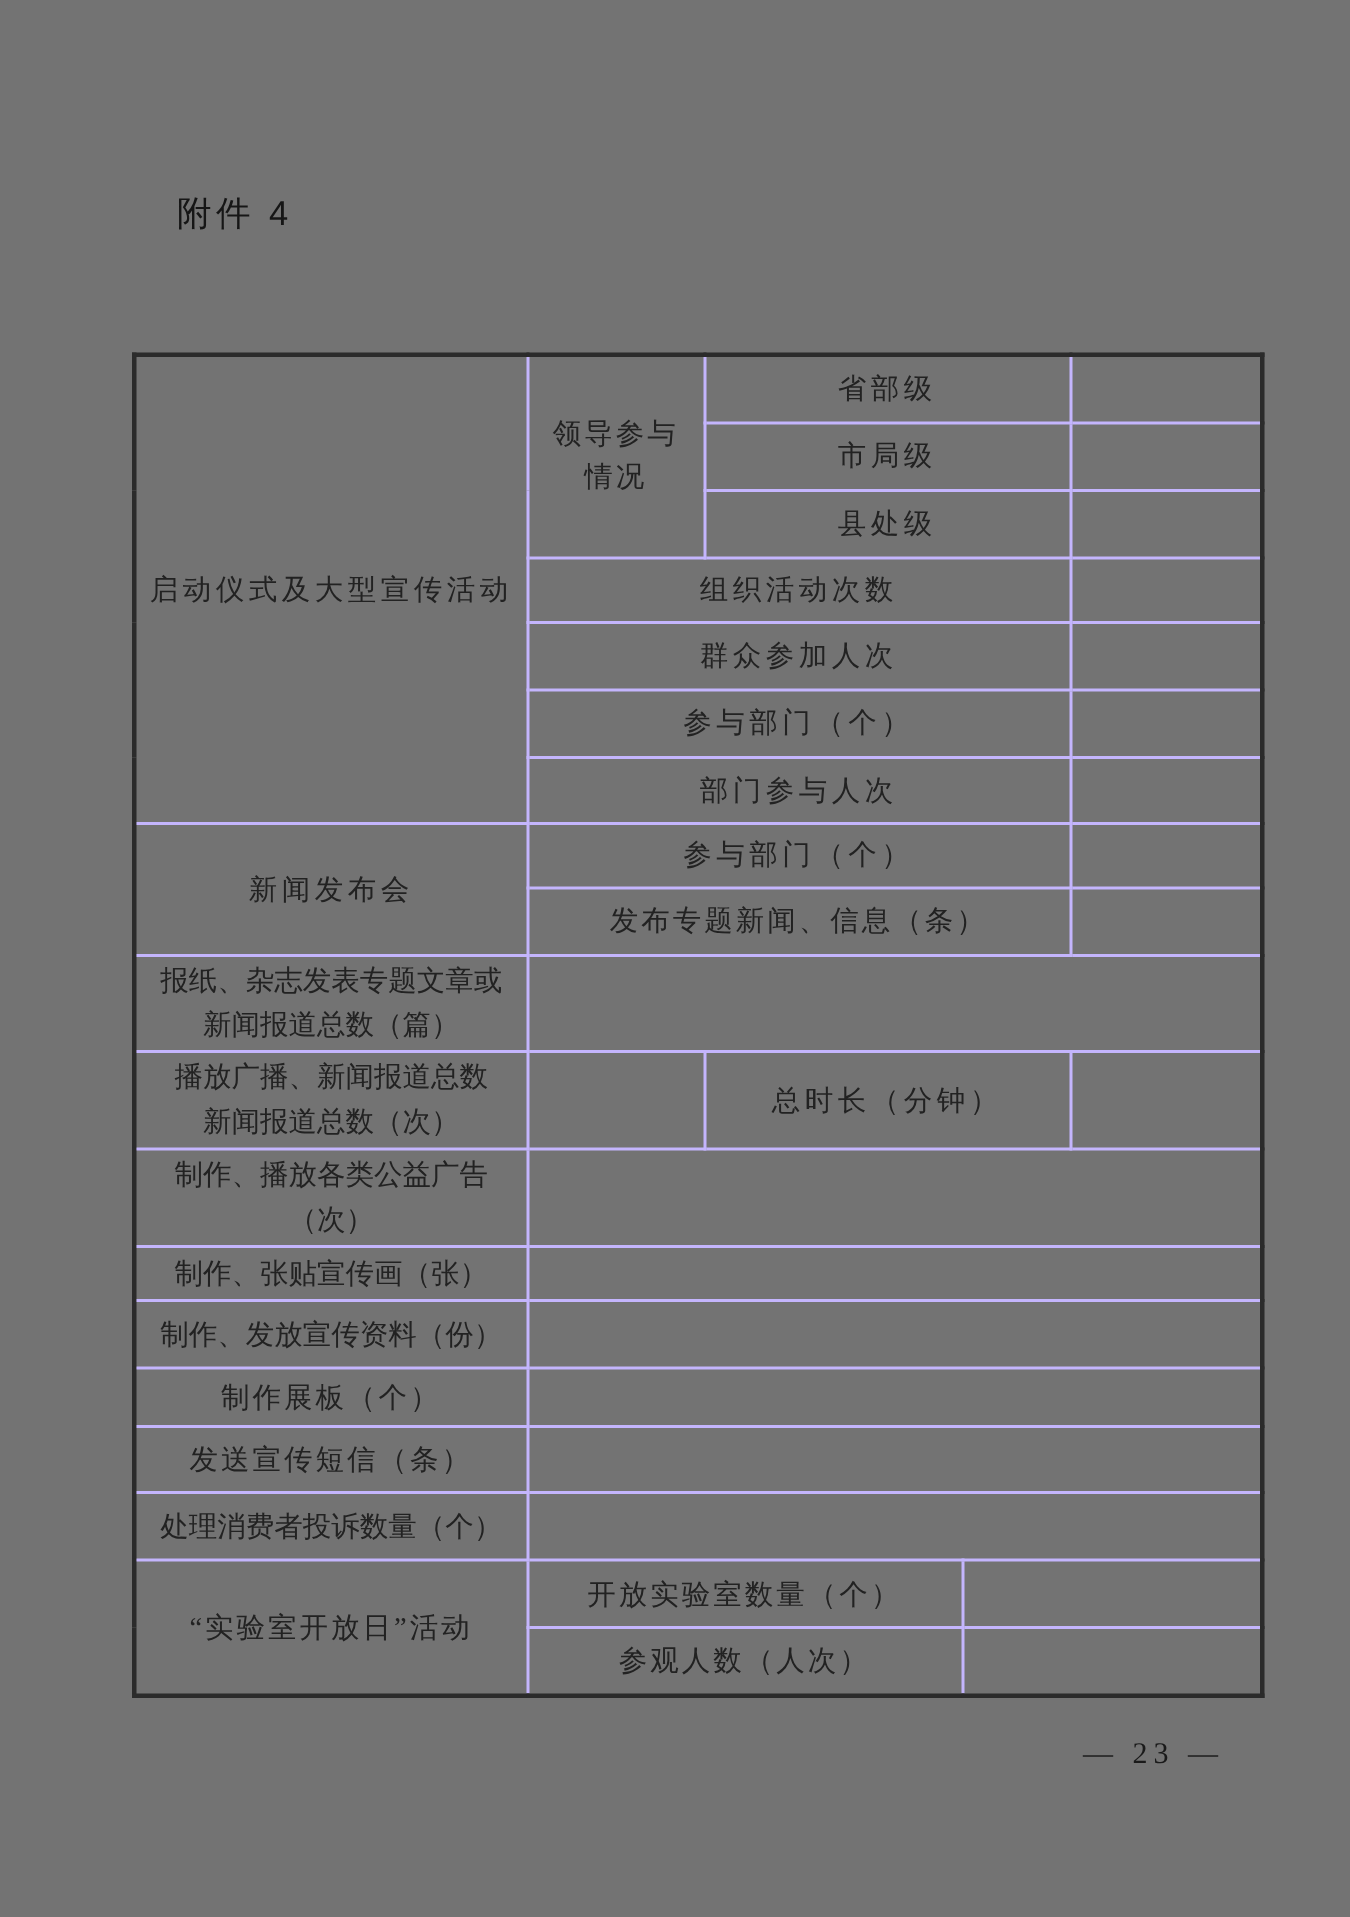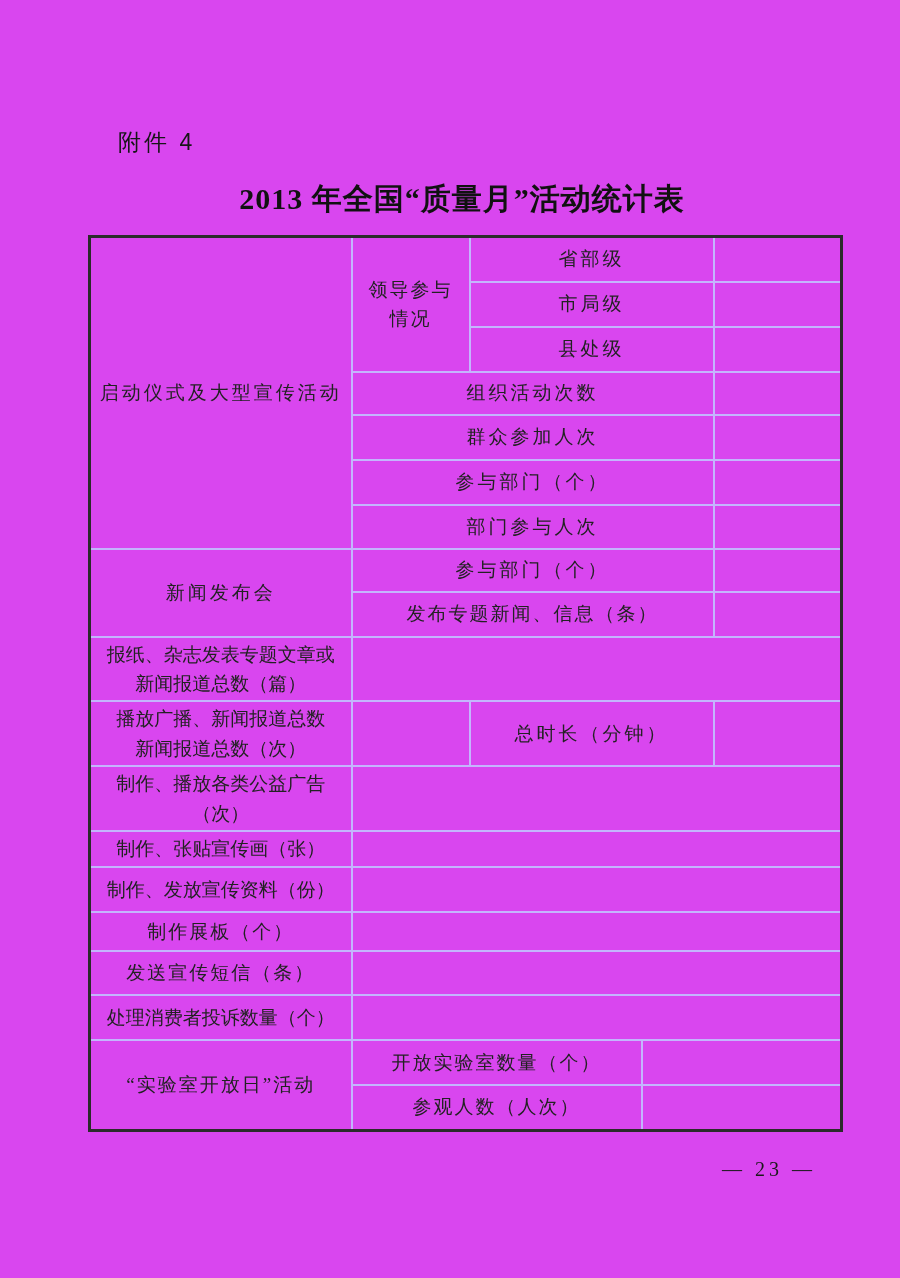--- a/index.html
+++ b/index.html
@@ -2,21 +2,21 @@
 <html><head>
 <meta charset="utf-8">
 <style>
   * { margin: 0; padding: 0; box-sizing: border-box; }
   html, body { background: #ffffff; }
   .page {
     position: relative;
     width: 900px;
     height: 1278px;
     margin: 0 auto;
-    background: #d946ef;
+    background: #737373;
     font-family: "Liberation Serif", serif;
     color: #1e1e1e;
     overflow: hidden;
   }
   .attachment {
     position: absolute;
     left: 118px;
     top: 127px;
     font-family: "Liberation Sans", sans-serif;
     font-size: 23px;
@@ -68,21 +68,20 @@
     white-space: nowrap;
   }
 </style>
 </head>
 <body>
 
 <div class="page">
 
   <div class="attachment">附件 4</div>
 
-  <div class="doc-title">2013 年全国“质量月”活动统计表</div>
 
   <table class="stats">
     <colgroup>
       <col style="width:262px">
       <col style="width:118px">
       <col style="width:172px">
       <col style="width:72px">
       <col style="width:128px">
     </colgroup>
     <tbody>

